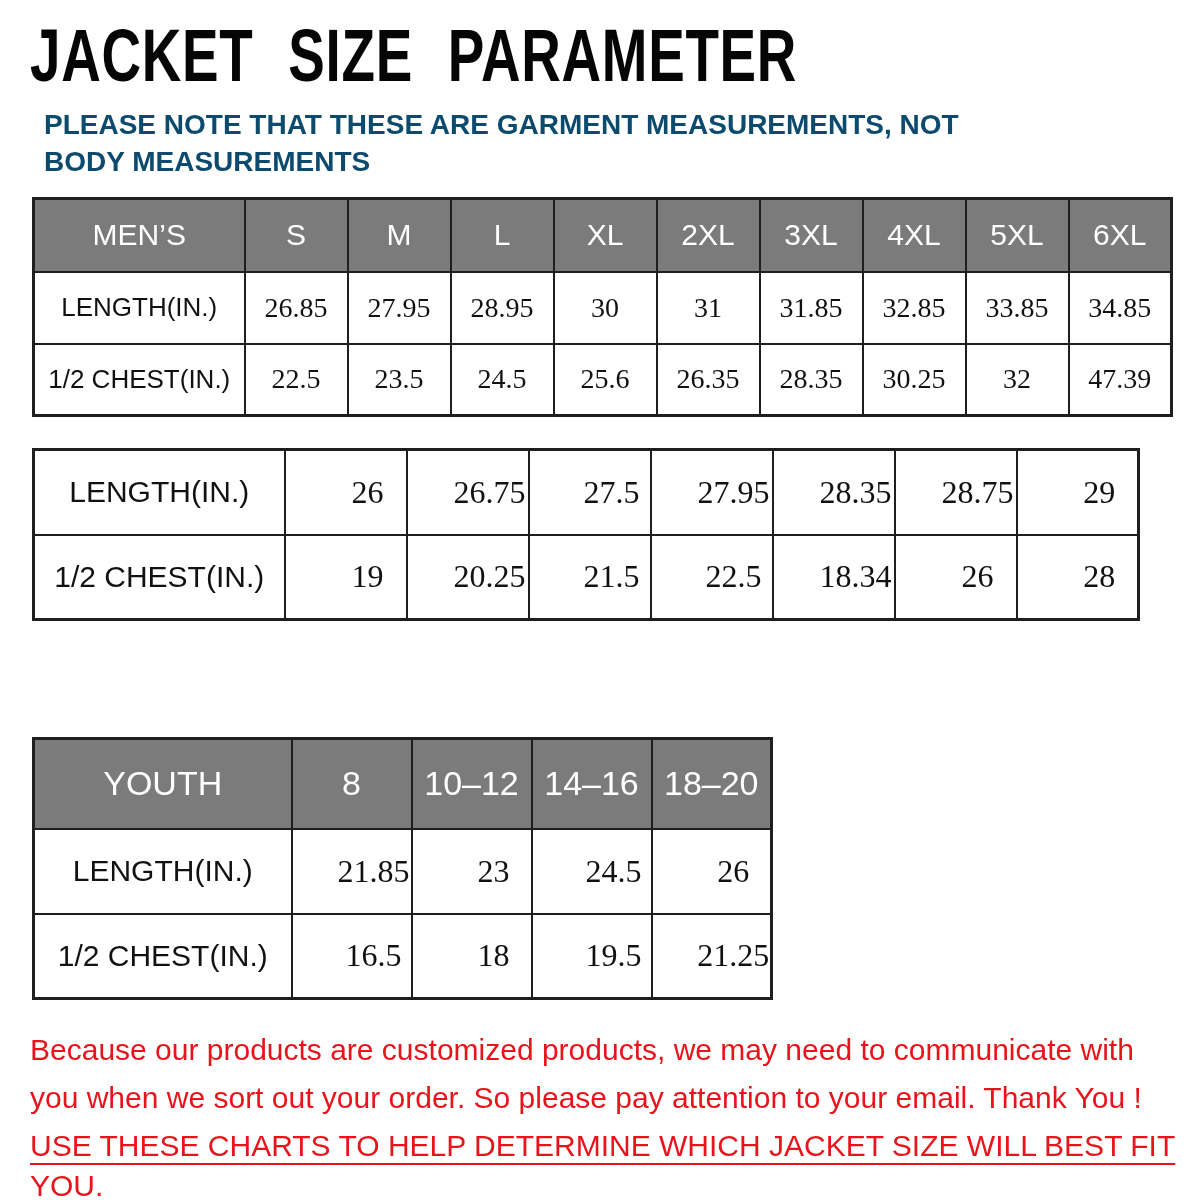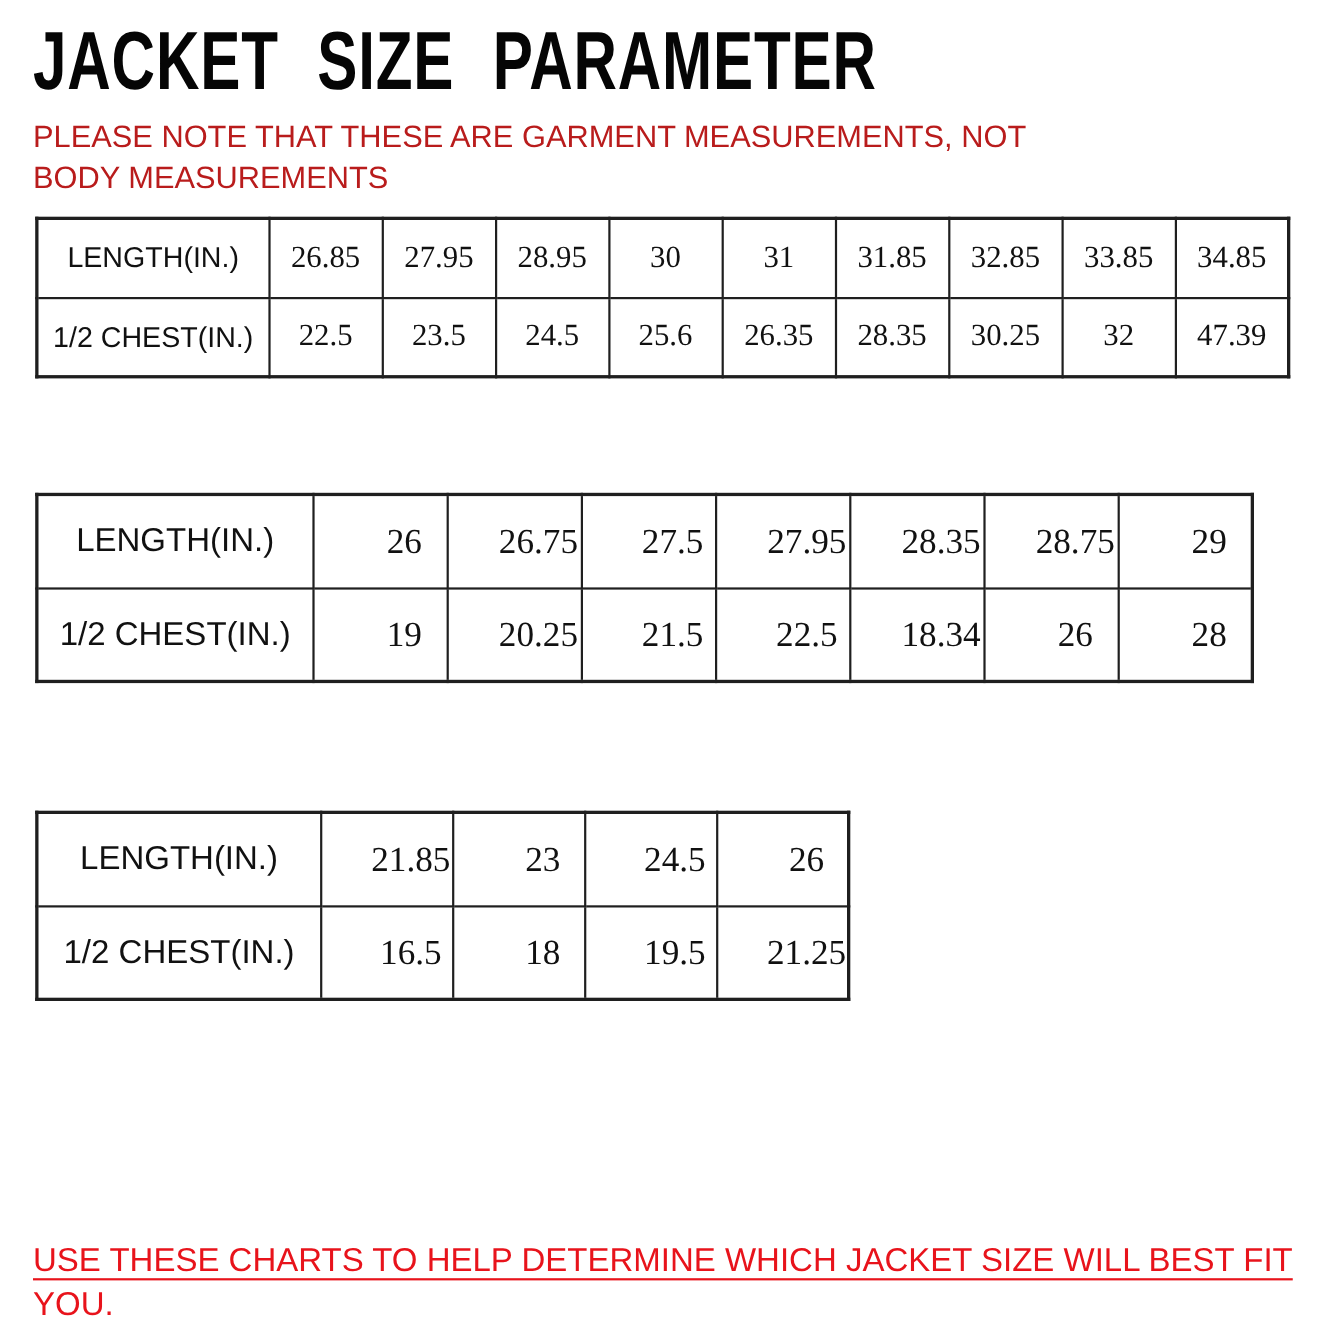--- a/index.html
+++ b/index.html
@@ -4,22 +4,22 @@
 <style>
   html,body{margin:0;padding:0;background:#fff;}
   .page{position:relative;width:1200px;height:1200px;background:#ffffff;overflow:hidden;
         font-family:"Liberation Sans",sans-serif;}
 
   .title{position:absolute;left:30px;top:16px;margin:0;
          font-size:75px;line-height:78px;font-weight:700;color:#050505;
          letter-spacing:1px;word-spacing:26px;white-space:nowrap;
          transform:scaleX(0.73);transform-origin:left top;}
 
-  .note{position:absolute;left:30px;top:106px;margin:0;width:950px;
-        font-size:28px;line-height:37px;font-weight:400;color:#b91c1c;}
+  .note{position:absolute;left:44px;top:106px;margin:0;width:950px;
+        font-size:28px;line-height:37px;font-weight:700;color:#0c4a6e;}
 
   table.sizes{position:absolute;border-collapse:collapse;table-layout:fixed;
               background:#fff;border:3px solid #1f1f1f;}
   table.sizes td{border:2px solid #1f1f1f;text-align:center;vertical-align:middle;
                  padding:0;overflow:hidden;color:#111;}
   tr.head td{background:#7b7b7b;color:#ffffff;}
   td.val{font-family:"Liberation Serif",serif;}
 
   
   table.men{left:32px;top:197px;}
@@ -60,20 +60,32 @@
         <col style="width:103px">
         <col style="width:103px">
       <col style="width:103px">
         <col style="width:103px">
         <col style="width:103px">
         <col style="width:103px">
       <col style="width:103px">
         <col style="width:103px">
     </colgroup>
     <tbody>
+        <tr class="head">
+      <td>MEN’S</td>
+      <td>S</td>
+      <td>M</td>
+      <td>L</td>
+      <td>XL</td>
+      <td>2XL</td>
+      <td>3XL</td>
+      <td>4XL</td>
+      <td>5XL</td>
+      <td>6XL</td>
+    </tr>
     <tr class="data">
       <td class="lbl">LENGTH(IN.)</td>
       <td class="val">26.85</td>
       <td class="val">27.95</td>
       <td class="val">28.95</td>
       <td class="val">30</td>
       <td class="val">31</td>
       <td class="val">31.85</td>
       <td class="val">32.85</td>
       <td class="val">33.85</td>
@@ -131,32 +143,40 @@
 
   <table class="sizes youth">
     <colgroup>
       <col style="width:258px">
         <col style="width:120px">
         <col style="width:120px">
       <col style="width:120px">
         <col style="width:120px">
     </colgroup>
     <tbody>
+        <tr class="head">
+      <td>YOUTH</td>
+      <td>8</td>
+      <td>10–12</td>
+      <td>14–16</td>
+      <td>18–20</td>
+    </tr>
     <tr class="data">
       <td class="lbl">LENGTH(IN.)</td>
       <td class="val">21.85</td>
       <td class="val">23</td>
       <td class="val">24.5</td>
       <td class="val">26</td>
     </tr>
     <tr class="data">
       <td class="lbl">1/2 CHEST(IN.)</td>
       <td class="val">16.5</td>
       <td class="val">18</td>
       <td class="val">19.5</td>
       <td class="val">21.25</td>
     </tr>
   </tbody>
     </table>
 
+  <p class="footer1">Because our products are customized products, we may need to communicate with you when we sort out your order. So please pay attention to your email. Thank You !</p>
   <p class="footer2">USE THESE CHARTS TO HELP DETERMINE WHICH JACKET SIZE WILL BEST FIT YOU.</p>
 
 </div>
 
 </body></html>

